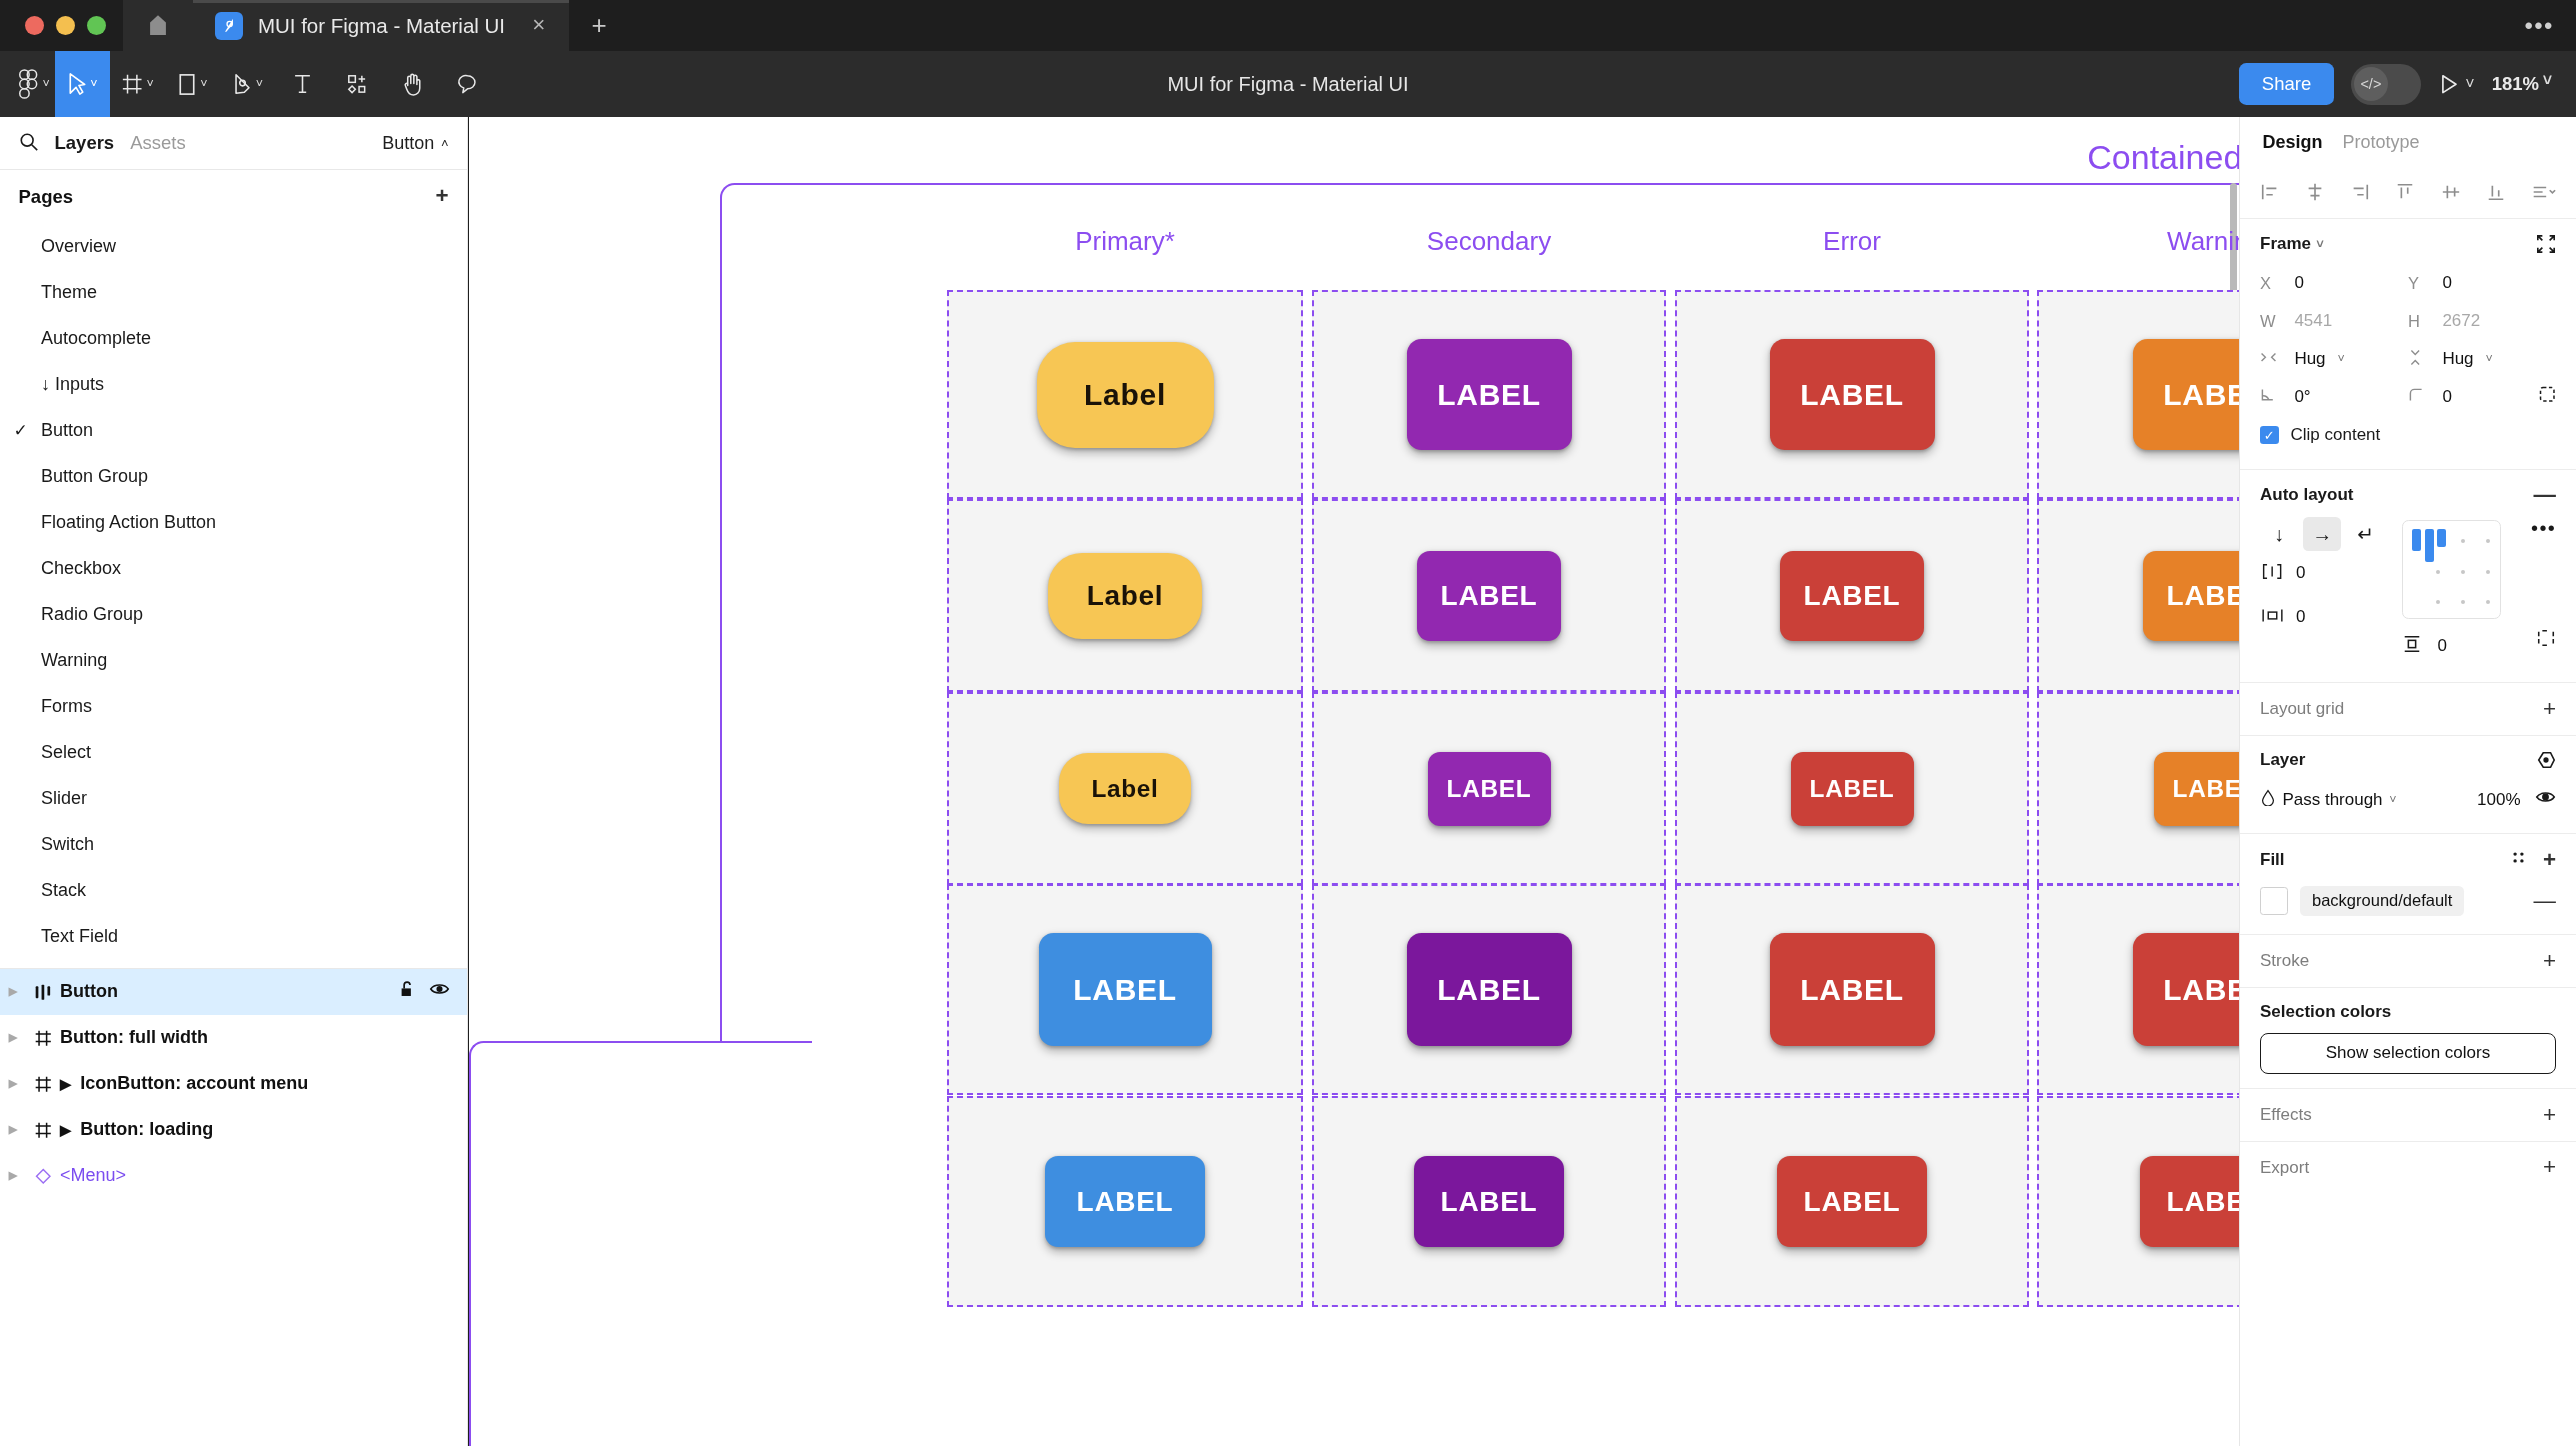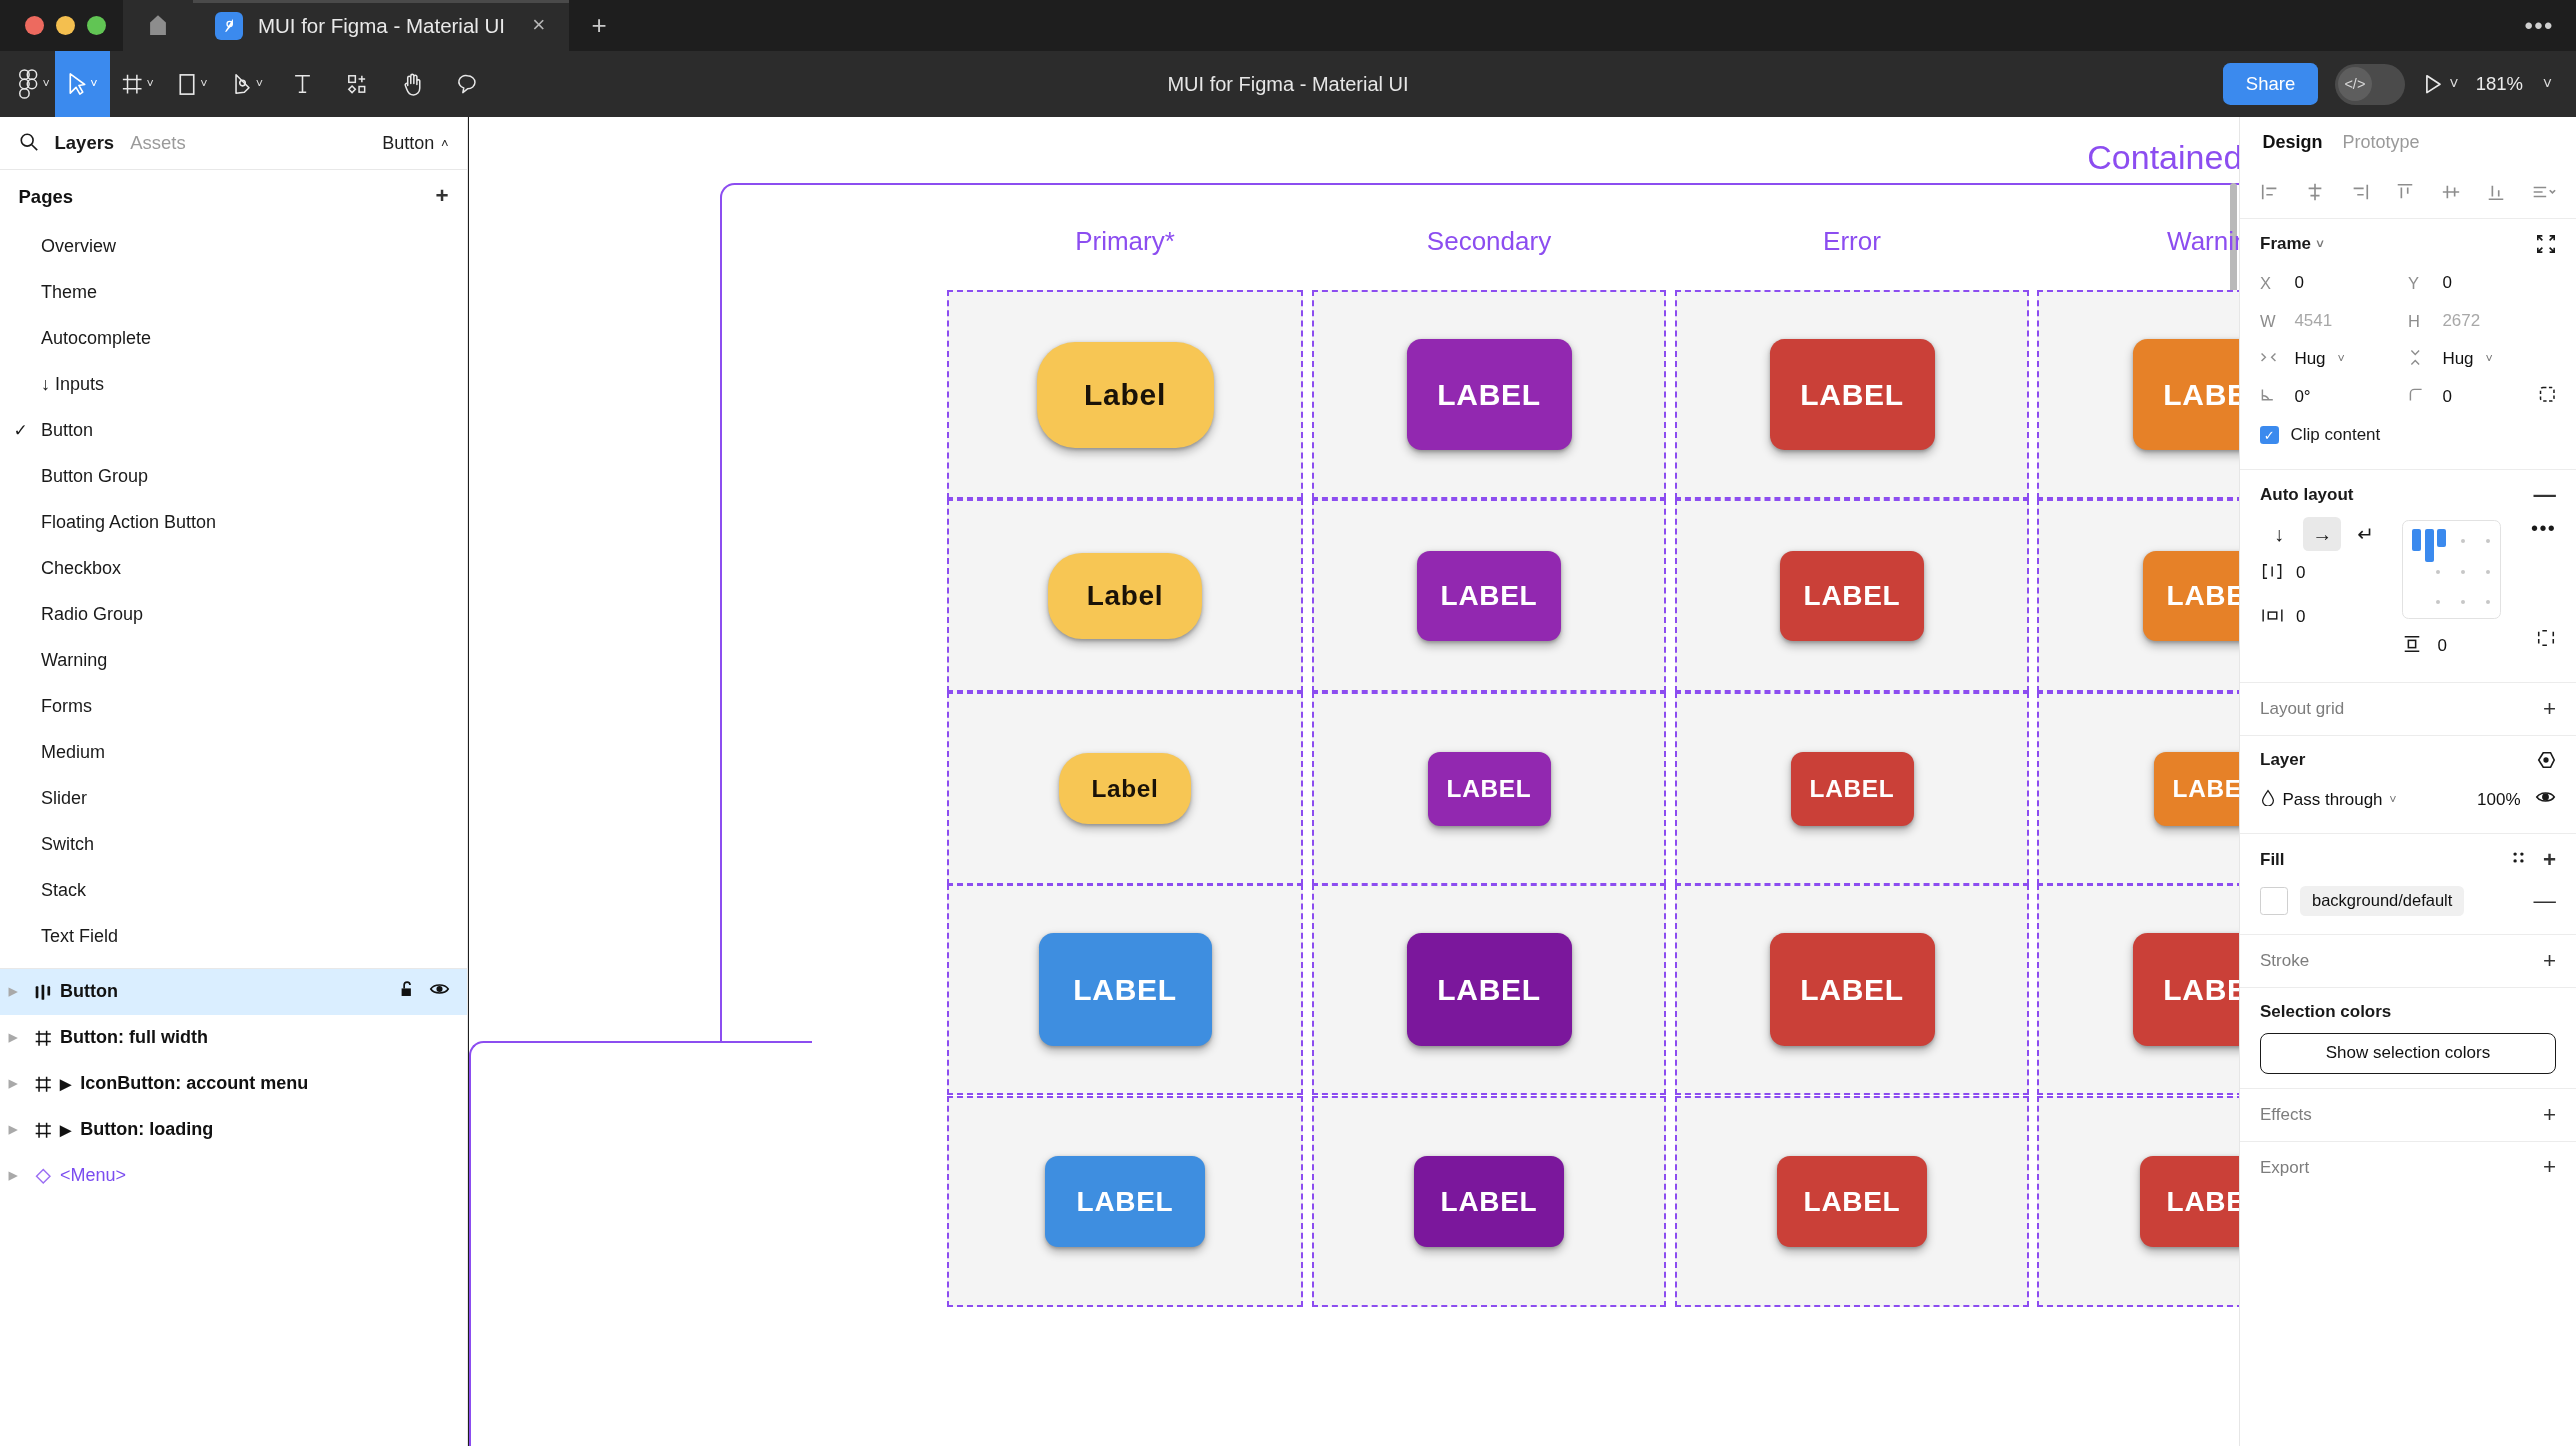--- a/index.html
+++ b/index.html
@@ -59,21 +59,21 @@
   }
   .code-toggle {
     width:70px; height:41px; border-radius:20.5px; background:#4b4b4b;
     display:flex; align-items:center; padding:3.3px;
   }
   .code-knob {
     width:34px;height:34px;border-radius:50%;background:#5e5e5e;
     display:flex;align-items:center;justify-content:center;color:#d8d8d8;font-size:14.5px;
   }
   .play-grp{display:flex;align-items:center;gap:8px;}
-  .zoom-grp{display:flex;align-items:center;gap:21px;color:#eaeaea;font-size:18.5px;}
+  .zoom-grp{display:flex;align-items:flex-start;gap:5px;color:#eaeaea;font-size:18.5px;font-weight:bold;}
 
   
   .leftpanel {
     position:absolute; left:0; top:117px; width:468px; height:1329px;
     background:#ffffff; border-right:0.7px solid #e6e6e6;
   }
   .lp-head {
     height:53px; display:flex; align-items:center; gap:16px; padding:0 18.5px;
     border-bottom:0.7px solid #e8e8e8;
   }
@@ -359,21 +359,21 @@
         <div class="page-row lvl1">
           <span class="check"></span>
           <span class="lbl">Warning</span>
         </div>
         <div class="page-row lvl1">
           <span class="check"></span>
           <span class="lbl">Forms</span>
         </div>
         <div class="page-row lvl1">
           <span class="check"></span>
-          <span class="lbl">Medium</span>
+          <span class="lbl">Select</span>
         </div>
         <div class="page-row lvl1">
           <span class="check"></span>
           <span class="lbl">Slider</span>
         </div>
         <div class="page-row lvl1">
           <span class="check"></span>
           <span class="lbl">Switch</span>
         </div>
         <div class="page-row lvl1">

